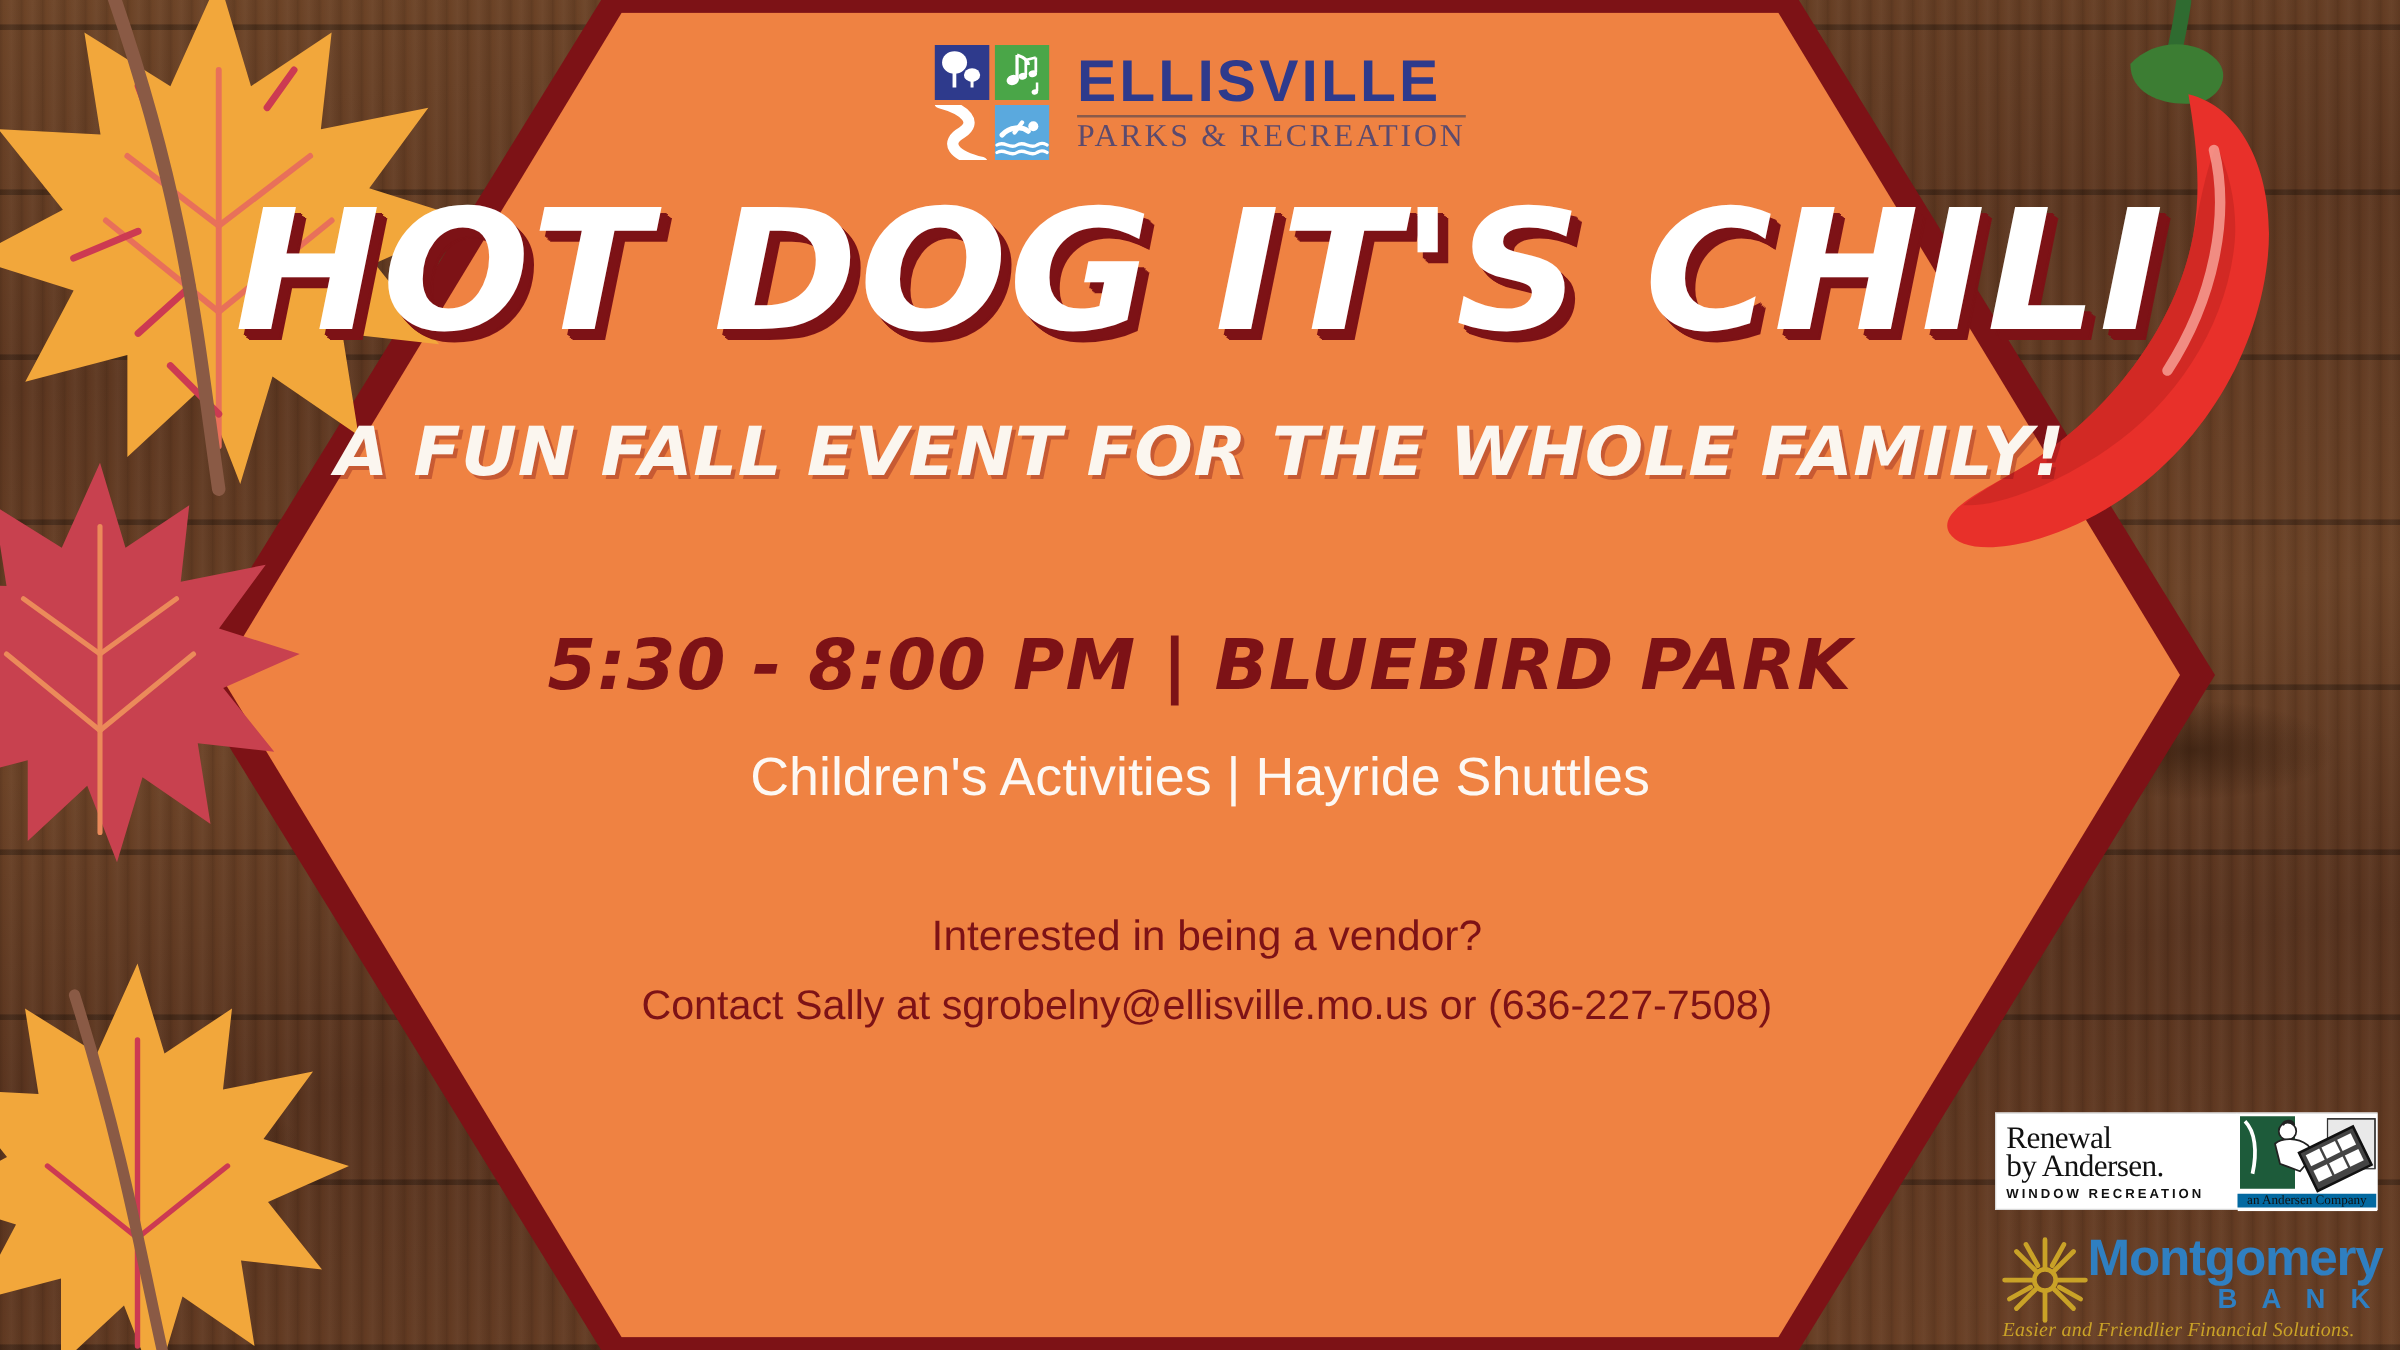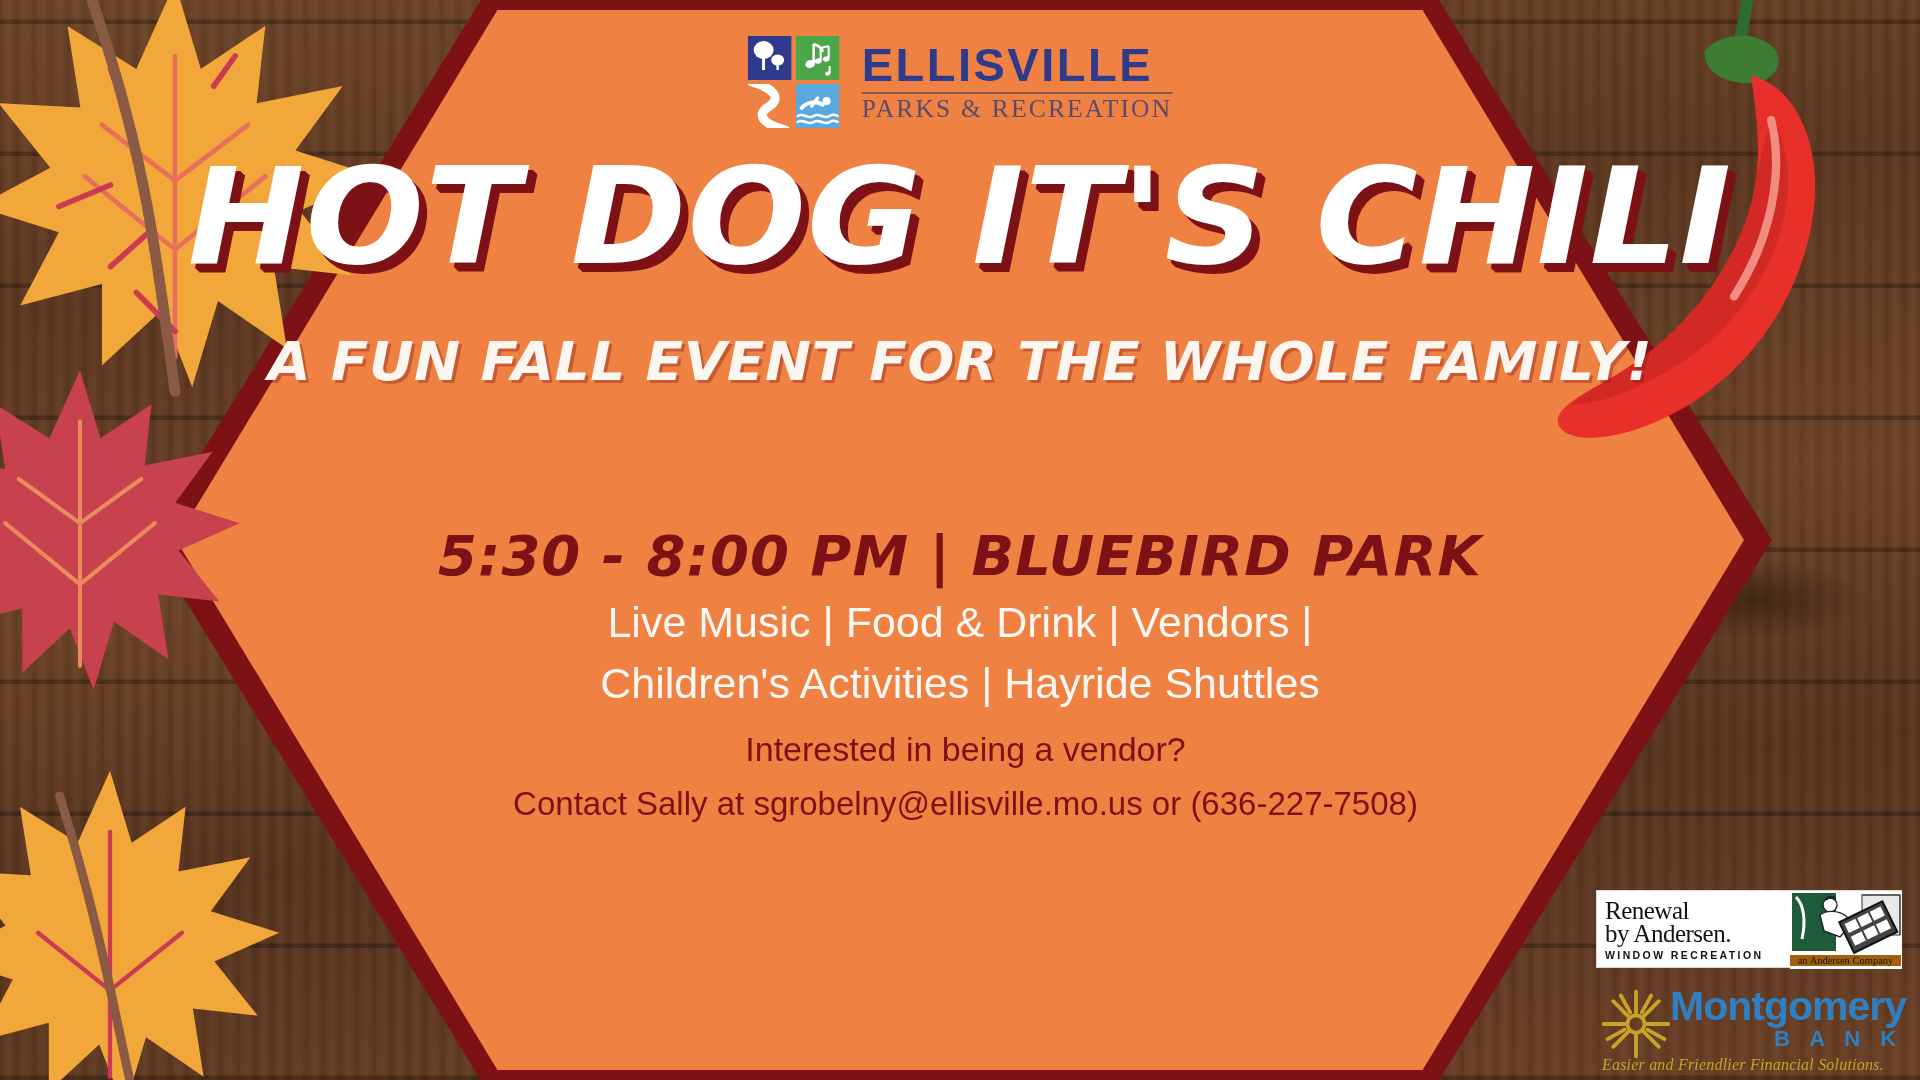--- a/index.html
+++ b/index.html
@@ -90,21 +90,21 @@
   }
 
   
   .dateline, .timeline{
     position:absolute; left:0; right:0; text-align:center;
     font-family:"DejaVu Sans", sans-serif;
     font-weight:bold; font-style:italic;
     color:#7d1216;
   }
   .dateline{ top:428px; font-size:52px; letter-spacing:1px; }
-  .timeline{ top:523px; font-size:56px; letter-spacing:1px; }
+  .timeline{ top:500px; font-size:56px; letter-spacing:1px; }
 
   
   .activities{
     position:absolute; left:0; right:0; top:592px; text-align:center;
     font-family:"Liberation Sans", sans-serif;
     font-size:43px; line-height:1.42; color:#fdf8f3; font-weight:normal;
   }
   .activities div{ white-space:nowrap; }
 
   
@@ -121,21 +121,21 @@
     background:#ffffff; width:306px; height:78px;
     display:flex; align-items:stretch; border:1px solid #d8d8d8;
   }
   .rba-left{ flex:1 1 auto; padding:4px 6px 3px 8px; display:flex; flex-direction:column; justify-content:center; }
   .rba-l1{ font-family:"Liberation Serif", serif; font-size:25px; line-height:.92; color:#111; letter-spacing:-.5px; }
   .rba-l2{ font-family:"Liberation Serif", serif; font-size:25px; line-height:.92; color:#111; letter-spacing:-.5px; }
   .rba-l3{ font-family:"Liberation Sans", sans-serif; font-weight:bold; font-size:10.5px; letter-spacing:2.4px; color:#111; margin-top:4px; }
   .rba-right{ width:112px; position:relative; border-left:1px solid #fff; }
   .rba-caption{
     position:absolute; left:0; right:0; bottom:1px; text-align:center;
-    font-family:"Liberation Serif", serif; font-size:10.5px; color:#111; background:#a16207;
+    font-family:"Liberation Serif", serif; font-size:10.5px; color:#111; background:#0369a1;
   }
   .sponsor-mb{ position:relative; height:104px; margin-top:4px; }
   .mb-sun{ position:absolute; left:2px; top:14px; width:76px; height:76px; }
   .mb-name{
     position:absolute; left:74px; top:14px;
     font-family:"Liberation Sans", sans-serif; font-weight:bold;
     font-size:41px; color:#2f7fc1; letter-spacing:-1px; line-height:1;
   }
   .mb-bank{
     position:absolute; left:178px; top:56px;
@@ -264,21 +264,20 @@
         <div class="logo-sub">PARKS &amp; RECREATION</div>
       </div>
     </div>
 
     <div class="headline">HOT DOG IT'S CHILI</div>
     <div class="subhead">A FUN FALL EVENT FOR THE WHOLE FAMILY!</div>
 
     <div class="timeline">5:30 - 8:00 PM  |  BLUEBIRD PARK</div>
 
     <div class="activities">
-      <div>Live Music | Food &amp; Drink | Vendors |</div>
       <div>Children's Activities | Hayride Shuttles</div>
     </div>
 
     <div class="vendor">
       <div class="vendor-q">Interested in being a vendor?</div>
       <div class="vendor-c">Contact Sally at sgrobelny@ellisville.mo.us or (636-227-7508)</div>
     </div>
 
     <div class="sponsors">
 

